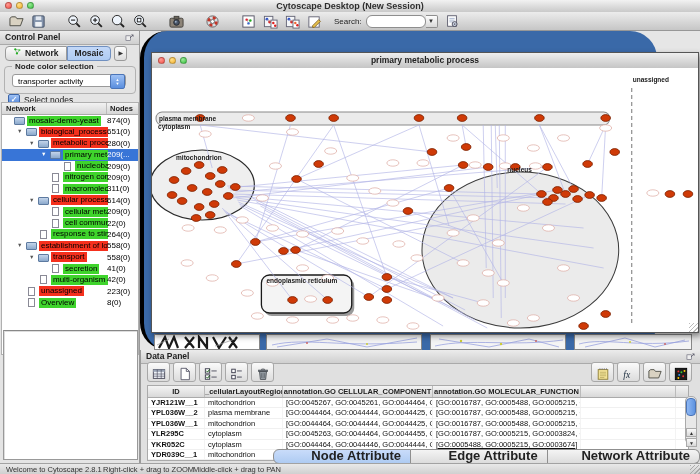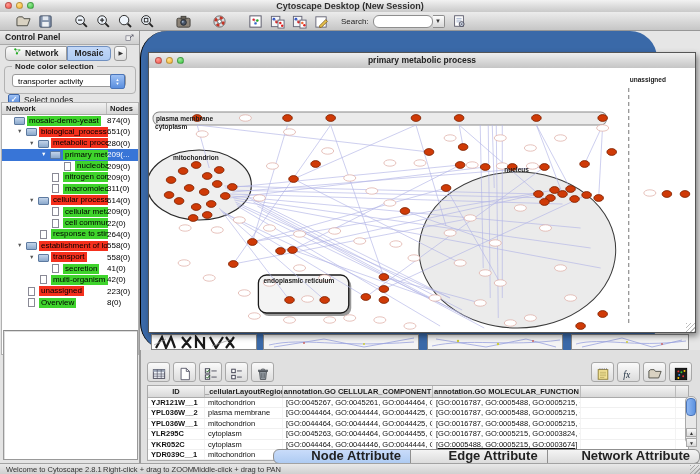--- a/index.html
+++ b/index.html
@@ -11,21 +11,21 @@
   .lights{position:absolute;left:5px;top:2px;display:flex;gap:4px;}
   .tl{width:7px;height:7px;border-radius:50%;border:1px solid rgba(0,0,0,.25);box-sizing:border-box;}
   .tl.r{background:radial-gradient(circle at 35% 30%,#ff9a92,#f55249);}
   .tl.y{background:radial-gradient(circle at 35% 30%,#ffe08a,#f5b12e);}
   .tl.g{background:radial-gradient(circle at 35% 30%,#9fe89a,#35c53e);}
   .wtitle{position:absolute;left:0;right:0;top:0;height:12px;text-align:center;
     font-size:9px;font-weight:bold;color:#2e2e2e;line-height:12px;}
   
   .toolbar{position:absolute;left:0;top:12px;width:700px;height:19px;
     background:linear-gradient(#ececec,#c6c6c6);border-bottom:1px solid #979797;
-    display:flex;align-items:center;padding-left:15px;box-sizing:border-box;}
+    display:flex;align-items:center;padding-left:8px;box-sizing:border-box;}
   #toolbar-icons{display:flex;align-items:center;}
   .tbico{width:17px;height:17px;margin-right:5px;display:inline-flex;align-items:center;justify-content:center;}
   .tbsep{width:14px;height:1px;}
   .search-label{font-size:8px;color:#222;margin:0 4px 0 6px;}
   .search-input{width:50px;height:11px;border:1px solid #8e8e8e;border-radius:6px;font-size:8px;
     padding:0 4px;background:#fff;outline:none;}
   .search-drop{width:11px;height:11px;border:1px solid #8e8e8e;border-left:none;background:linear-gradient(#fdfdfd,#d8d8d8);
     font-size:6px;text-align:center;line-height:11px;color:#333;border-radius:0 2px 2px 0;margin-right:6px;}
   
   .left-panel{position:absolute;left:0;top:31px;width:140px;height:432px;background:#e4e4e4;
@@ -64,21 +64,21 @@
   .tic.file{width:7px;height:9px;top:1px;background:#fff;border:1px solid #8a8a96;margin-left:2px;}
   .tlbl{position:absolute;top:0.5px;line-height:10px;padding:0 2px;white-space:nowrap;overflow:hidden;text-align:right;}
   .tlbl.green{background:var(--green);}
   .tlbl.red{background:var(--red);}
   .tcnt{position:absolute;left:105px;top:0;line-height:11.4px;font-size:8px;}
   .trow.sel .tcnt{color:#fff;}
   .birdseye{position:absolute;left:3px;top:299px;width:133px;height:128px;background:#fff;
     border:1px solid #999;border-top-color:#888;box-shadow:inset 1px 1px 0 #ddd;}
   
   .desktop{position:absolute;left:140px;top:31px;width:517px;height:319px;background:var(--desk);
-    border-left:1px solid #000000;box-sizing:border-box;border-radius:27px;}
+    border-left:4px solid #000000;box-sizing:border-box;border-radius:27px;}
   .bg-strip{position:absolute;top:303px;height:16px;background:#f4f4f4;border:1px solid #888;box-sizing:border-box;overflow:hidden;z-index:1;}
   .net-window{position:absolute;left:7px;top:21px;width:546px;height:279px;z-index:2;
     border:1px solid #555;box-shadow:2px 3px 6px rgba(0,0,0,.45);background:#fff;}
   .nw-titlebar{position:relative;height:15px;background:linear-gradient(#eee,#c5c5c5);border-bottom:1px solid #8a8a8a;}
   .nw-title{position:absolute;left:0;right:0;text-align:center;font-size:8.5px;font-weight:bold;color:#222;line-height:15px;}
   .nw-lights{position:absolute;left:6px;top:4px;display:flex;gap:4px;z-index:3;}
   .nw-canvas{position:absolute;left:0;top:15px;right:0;bottom:0;background:#fff;}
   .nw-canvas svg{display:block;width:100%;height:100%;}
   .nw-grip{position:absolute;right:0;bottom:0;width:9px;height:9px;
     background:repeating-linear-gradient(135deg,#bbb 0 1px,transparent 1px 3px);}
@@ -609,20 +609,27 @@
             <text x="354" y="104" font-size="6.5" font-weight="bold" fill="#1a1a1a" font-family="Liberation Sans,sans-serif">nucleus</text>
             <text x="114" y="215" font-size="6.5" font-weight="bold" fill="#1a1a1a" font-family="Liberation Sans,sans-serif">endoplasmic reticulum</text>
             <text x="479" y="14" font-size="6.5" font-weight="bold" fill="#1a1a1a" font-family="Liberation Sans,sans-serif">unassigned</text>
           </svg>
       </div>
       <div class="nw-grip"></div>
     </div>
   </div>
 
   <div class="data-panel">
+    <div class="panel-header">
+      <span>Data Panel</span>
+      <span class="float-ic" id="dp-float"><svg viewBox="0 0 16 16" width="10" height="10">
+            <rect x="1.5" y="4.5" width="7.5" height="7.5" fill="#eee" stroke="#667"></rect>
+            <path d="M8 8l5-5M13 3h-3M13 3v3" stroke="#445" fill="none"></path>
+          </svg></span>
+    </div>
     <div class="dp-toolbar">
       <div id="dp-left-icons" style="display:flex;">
           <span class="dp-btn">
             <svg viewBox="0 0 16 16" width="14" height="14">
               <rect x="1.5" y="3" width="13" height="10" fill="#eef2f8" stroke="#445"></rect>
               <rect x="1.5" y="3" width="13" height="2.5" fill="#98a2b4"></rect>
               <path d="M1.5 8h13M1.5 10.5h13M6 3v10M10.5 3v10" stroke="#445" stroke-width=".7"></path>
             </svg>
           </span>
           <span class="dp-btn">

